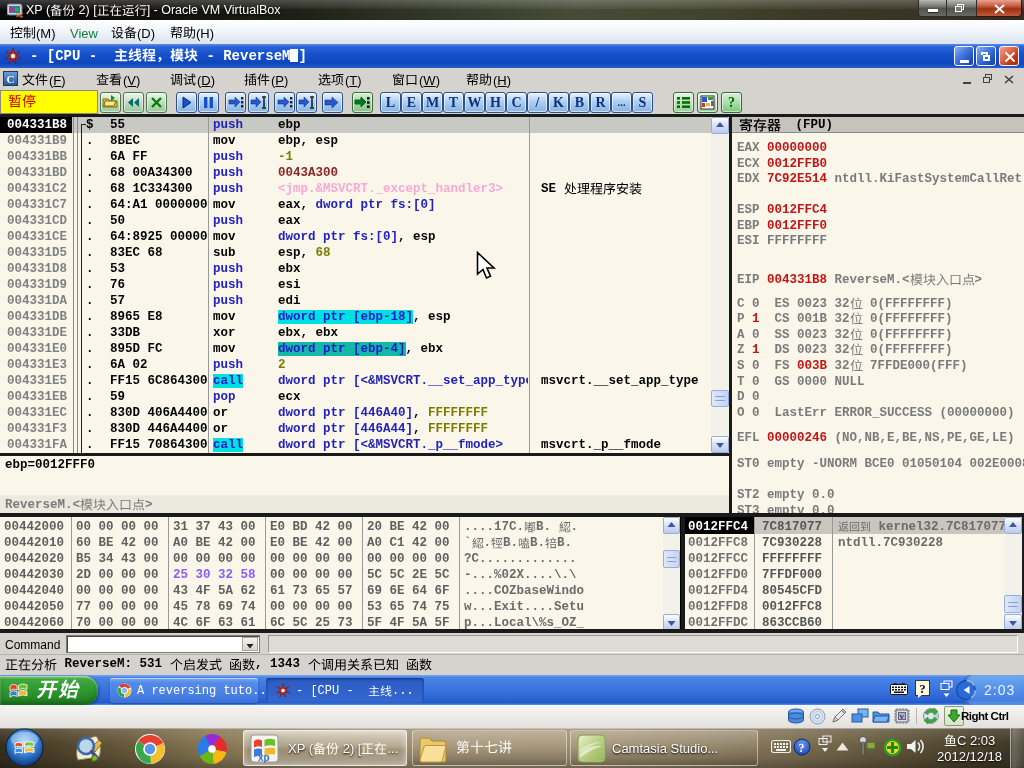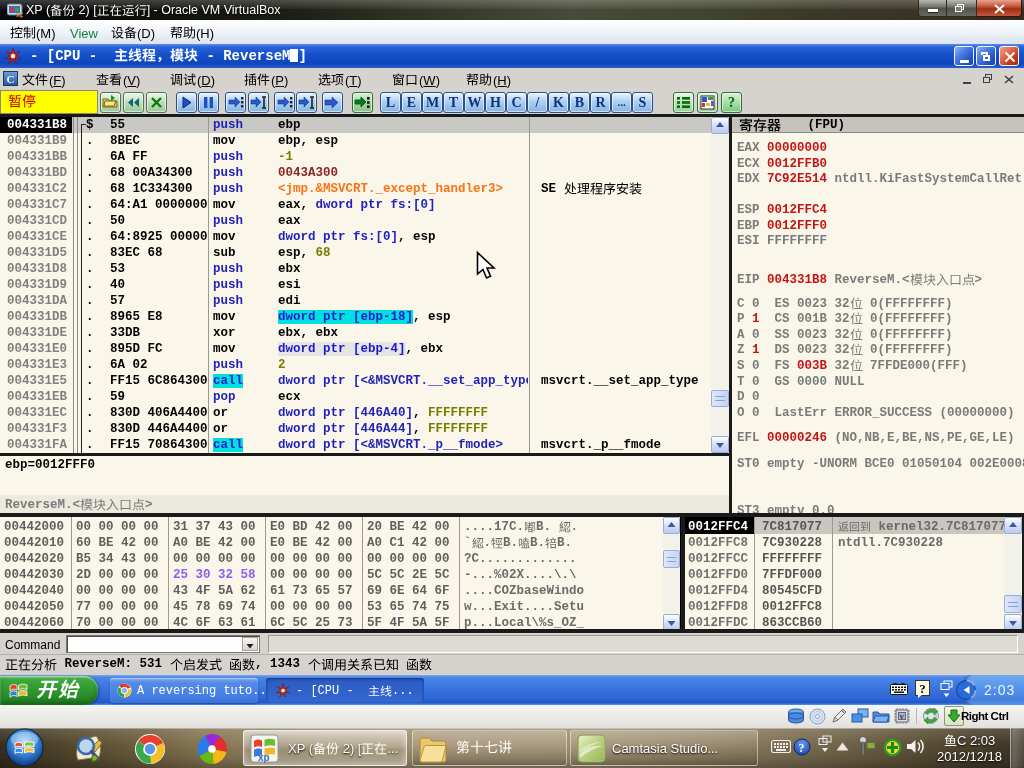--- a/index.html
+++ b/index.html
@@ -288,21 +288,21 @@
     <div class="row mono" style="left:278px;top:149px;width:250px"><span style="color:#7b7b00">-1</span></div>
     <div class="row mono" style="left:7px;top:165px;color:#808080">004331BD</div>
     <div class="row mono" style="left:86px;top:165px;color:#000">.</div>
     <div class="row mono" style="left:110px;top:165px;width:97px;color:#000">68 00A34300</div>
     <div class="row mono" style="left:213px;top:165px;width:60px"><span style="color:#2222bb">push</span></div>
     <div class="row mono" style="left:278px;top:165px;width:250px"><span style="color:#8b2525">0043A300</span></div>
     <div class="row mono" style="left:7px;top:181px;color:#808080">004331C2</div>
     <div class="row mono" style="left:86px;top:181px;color:#000">.</div>
     <div class="row mono" style="left:110px;top:181px;width:97px;color:#000">68 1C334300</div>
     <div class="row mono" style="left:213px;top:181px;width:60px"><span style="color:#2222bb">push</span></div>
-    <div class="row mono" style="left:278px;top:181px;width:250px"><span style="color:#f97316">&lt;jmp.&amp;MSVCRT._except_handler3&gt;</span></div>
+    <div class="row mono" style="left:278px;top:181px;width:250px"><span style="color:#f9a8d4">&lt;jmp.&amp;MSVCRT._except_handler3&gt;</span></div>
     <div class="row mono fx" style="left:541px;top:181px;width:168px;color:#000">SE <svg style="position:relative;top:1px" width="78.0" height="13" viewBox="0 0 6000 1000" fill="#000000">
         <path transform="translate(0,880) scale(1 -1)" d="M426 612C407 471 372 356 324 262C283 330 250 417 225 528C234 555 243 583 252 612ZM220 836C193 640 131 451 52 347C72 337 99 317 113 305C139 340 163 382 185 430C212 334 245 256 284 194C218 95 134 25 34 -23C53 -34 83 -64 96 -81C188 -34 267 34 332 127C454 -17 615 -49 787 -49H934C939 -27 952 10 965 29C926 28 822 28 791 28C637 28 486 56 373 192C441 314 488 470 510 670L461 684L446 681H270C281 725 291 771 299 817ZM615 838V102H695V520C763 441 836 347 871 285L937 326C892 398 797 511 721 594L695 579V838Z"></path>
         <path transform="translate(1000,880) scale(1 -1)" d="M476 540H629V411H476ZM694 540H847V411H694ZM476 728H629V601H476ZM694 728H847V601H694ZM318 22V-47H967V22H700V160H933V228H700V346H919V794H407V346H623V228H395V160H623V22ZM35 100 54 24C142 53 257 92 365 128L352 201L242 164V413H343V483H242V702H358V772H46V702H170V483H56V413H170V141C119 125 73 111 35 100Z"></path>
         <path transform="translate(2000,880) scale(1 -1)" d="M532 733H834V549H532ZM462 798V484H907V798ZM448 209V144H644V13H381V-53H963V13H718V144H919V209H718V330H941V396H425V330H644V209ZM361 826C287 792 155 763 43 744C52 728 62 703 65 687C112 693 162 702 212 712V558H49V488H202C162 373 93 243 28 172C41 154 59 124 67 103C118 165 171 264 212 365V-78H286V353C320 311 360 257 377 229L422 288C402 311 315 401 286 426V488H411V558H286V729C333 740 377 753 413 768Z"></path>
         <path transform="translate(3000,880) scale(1 -1)" d="M371 437C438 408 518 370 583 336H230V271H542V8C542 -7 537 -11 517 -12C498 -13 431 -13 357 -11C367 -32 379 -60 383 -81C473 -81 533 -81 569 -70C606 -59 617 -38 617 7V271H833C799 225 761 178 729 146L789 116C841 166 897 245 949 317L895 340L882 336H697L705 344C685 356 658 370 629 384C712 429 798 493 857 554L808 591L791 587H288V525H724C678 485 619 444 564 416C514 439 461 462 416 481ZM471 824C486 795 504 759 517 728H120V450C120 305 113 102 31 -41C48 -49 81 -70 94 -83C180 69 193 295 193 450V658H951V728H603C589 761 564 809 543 845Z"></path>
         <path transform="translate(4000,880) scale(1 -1)" d="M414 823C430 793 447 756 461 725H93V522H168V654H829V522H908V725H549C534 758 510 806 491 842ZM656 378C625 297 581 232 524 178C452 207 379 233 310 256C335 292 362 334 389 378ZM299 378C263 320 225 266 193 223C276 195 367 162 456 125C359 60 234 18 82 -9C98 -25 121 -59 130 -77C293 -42 429 10 536 91C662 36 778 -23 852 -73L914 -8C837 41 723 96 599 148C660 209 707 285 742 378H935V449H430C457 499 482 549 502 596L421 612C401 561 372 505 341 449H69V378Z"></path>
         <path transform="translate(5000,880) scale(1 -1)" d="M68 742C113 711 166 665 190 634L238 682C213 713 158 756 114 785ZM439 375C451 355 463 331 472 309H52V247H400C307 181 166 127 37 102C51 88 70 63 80 46C139 60 201 80 260 105V39C260 -2 227 -18 208 -24C217 -39 229 -68 233 -85C254 -73 289 -64 575 0C574 14 575 43 578 60L333 10V139C395 170 451 207 494 247C574 84 720 -26 918 -74C926 -54 946 -26 961 -12C867 7 783 41 715 89C774 116 843 153 894 189L839 230C797 197 727 155 668 125C627 160 593 201 567 247H949V309H557C546 337 528 370 511 396ZM624 840V702H386V636H624V477H416V411H916V477H699V636H935V702H699V840ZM37 485 63 422 272 519V369H342V840H272V588C184 549 97 509 37 485Z"></path>
       </svg></div>
     <div class="row mono" style="left:7px;top:197px;color:#808080">004331C7</div>
     <div class="row mono" style="left:86px;top:197px;color:#000">.</div>
@@ -324,21 +324,21 @@
     <div class="row mono" style="left:110px;top:245px;width:97px;color:#000">83EC 68</div>
     <div class="row mono" style="left:213px;top:245px;width:60px"><span style="color:#000">sub</span></div>
     <div class="row mono" style="left:278px;top:245px;width:250px"><span style="color:#000">esp, </span><span style="color:#7b7b00">68</span></div>
     <div class="row mono" style="left:7px;top:261px;color:#808080">004331D8</div>
     <div class="row mono" style="left:86px;top:261px;color:#000">.</div>
     <div class="row mono" style="left:110px;top:261px;width:97px;color:#000">53</div>
     <div class="row mono" style="left:213px;top:261px;width:60px"><span style="color:#2222bb">push</span></div>
     <div class="row mono" style="left:278px;top:261px;width:250px"><span style="color:#000">ebx</span></div>
     <div class="row mono" style="left:7px;top:277px;color:#808080">004331D9</div>
     <div class="row mono" style="left:86px;top:277px;color:#000">.</div>
-    <div class="row mono" style="left:110px;top:277px;width:97px;color:#000">40</div>
+    <div class="row mono" style="left:110px;top:277px;width:97px;color:#000">76</div>
     <div class="row mono" style="left:213px;top:277px;width:60px"><span style="color:#2222bb">push</span></div>
     <div class="row mono" style="left:278px;top:277px;width:250px"><span style="color:#000">esi</span></div>
     <div class="row mono" style="left:7px;top:293px;color:#808080">004331DA</div>
     <div class="row mono" style="left:86px;top:293px;color:#000">.</div>
     <div class="row mono" style="left:110px;top:293px;width:97px;color:#000">57</div>
     <div class="row mono" style="left:213px;top:293px;width:60px"><span style="color:#2222bb">push</span></div>
     <div class="row mono" style="left:278px;top:293px;width:250px"><span style="color:#000">edi</span></div>
     <div class="row mono" style="left:7px;top:309px;color:#808080">004331DB</div>
     <div class="row mono" style="left:86px;top:309px;color:#000">.</div>
     <div class="row mono" style="left:110px;top:309px;width:97px;color:#000">8965 E8</div>
@@ -346,21 +346,21 @@
     <div class="row mono" style="left:278px;top:309px;width:250px"><span style="background:#00e0e0;color:#1a1acc">dword ptr [ebp-18]</span><span style="color:#000">, esp</span></div>
     <div class="row mono" style="left:7px;top:325px;color:#808080">004331DE</div>
     <div class="row mono" style="left:86px;top:325px;color:#000">.</div>
     <div class="row mono" style="left:110px;top:325px;width:97px;color:#000">33DB</div>
     <div class="row mono" style="left:213px;top:325px;width:60px"><span style="color:#000">xor</span></div>
     <div class="row mono" style="left:278px;top:325px;width:250px"><span style="color:#000">ebx, ebx</span></div>
     <div class="row mono" style="left:7px;top:341px;color:#808080">004331E0</div>
     <div class="row mono" style="left:86px;top:341px;color:#000">.</div>
     <div class="row mono" style="left:110px;top:341px;width:97px;color:#000">895D FC</div>
     <div class="row mono" style="left:213px;top:341px;width:60px"><span style="color:#000">mov</span></div>
-    <div class="row mono" style="left:278px;top:341px;width:250px"><span style="background:#e5e5e5;color:#1a1acc">dword ptr [ebp-4]</span><span style="color:#000">, ebx</span></div>
+    <div class="row mono" style="left:278px;top:341px;width:250px"><span style="background:#14b8a6;color:#1a1acc">dword ptr [ebp-4]</span><span style="color:#000">, ebx</span></div>
     <div class="row mono" style="left:7px;top:357px;color:#808080">004331E3</div>
     <div class="row mono" style="left:86px;top:357px;color:#000">.</div>
     <div class="row mono" style="left:110px;top:357px;width:97px;color:#000">6A 02</div>
     <div class="row mono" style="left:213px;top:357px;width:60px"><span style="color:#2222bb">push</span></div>
     <div class="row mono" style="left:278px;top:357px;width:250px"><span style="color:#7b7b00">2</span></div>
     <div class="row mono" style="left:7px;top:373px;color:#808080">004331E5</div>
     <div class="row mono" style="left:86px;top:373px;color:#000">.</div>
     <div class="row mono" style="left:110px;top:373px;width:97px;color:#000">FF15 6C864300</div>
     <div class="row mono" style="left:213px;top:373px;width:60px"><span style="background:#00e0e0;color:#1a1acc">call</span></div>
     <div class="row mono" style="left:278px;top:373px;width:250px"><span style="color:#2222bb">dword ptr [&lt;&amp;MSVCRT.__set_app_type</span></div>
@@ -410,21 +410,21 @@
         <path transform="translate(4000,880) scale(1 -1)" d="M237 465H760V286H237ZM340 128C353 63 361 -21 361 -71L437 -61C436 -13 426 70 411 134ZM547 127C576 65 606 -19 617 -69L690 -50C678 0 646 81 615 142ZM751 135C801 72 857 -17 880 -72L951 -42C926 13 868 98 818 161ZM177 155C146 81 95 0 42 -46L110 -79C165 -26 216 58 248 136ZM166 536V216H835V536H530V663H910V734H530V840H455V536Z"></path>
       </svg>&gt;</div>
     <div class="abs" style="left:732px;top:117px;width:292px;height:396px;background:#faf7ea;overflow:hidden"></div>
     <div class="abs" style="left:732px;top:117px;width:292px;height:16px;background:#c6c3bc;border-bottom:1px solid #8a8a84"></div>
     <div class="abs fx" style="left:739px;top:118px">
       <svg style="position:relative;top:0px" width="42.0" height="14" viewBox="0 0 3000 1000" fill="#000000">
         <path transform="translate(0,880) scale(1 -1)" d="M436 832C444 813 452 790 458 769H71V579H159V688H838V579H929V769H562C555 795 544 826 531 850ZM56 381V297H715V18C715 5 711 2 695 1C678 0 623 0 567 2C578 -22 592 -58 596 -83C673 -83 727 -83 763 -70C799 -57 809 -33 809 16V297H944V381H789L823 428C752 465 623 509 516 536L519 543H815V619H542L550 668H461C459 650 456 634 453 619H183V543H421C381 487 304 454 148 434C160 422 175 400 184 381ZM473 475C563 450 664 414 735 381H276C371 403 432 433 473 475ZM256 172H498V87H256ZM169 244V-36H256V15H586V244Z"></path>
         <path transform="translate(1000,880) scale(1 -1)" d="M609 347V270H341V182H609V23C609 10 605 6 587 5C570 4 511 4 451 6C463 -20 475 -57 479 -84C563 -84 620 -84 657 -70C695 -56 704 -30 704 21V182H959V270H704V318C775 365 848 425 901 483L841 531L821 526H423V440H733C695 405 650 371 609 347ZM378 845C367 802 353 758 336 714H59V623H296C232 492 142 372 25 292C40 270 62 229 72 204C111 231 147 261 180 294V-83H275V405C325 472 367 546 402 623H942V714H440C453 749 465 785 476 821Z"></path>
         <path transform="translate(2000,880) scale(1 -1)" d="M210 721H354V602H210ZM634 721H788V602H634ZM610 483C648 469 693 446 726 425H466C486 454 503 484 518 514L444 527V801H125V521H418C403 489 383 457 357 425H49V341H274C210 287 128 239 26 201C44 185 68 150 77 128L125 149V-84H212V-57H353V-78H444V228H267C318 263 361 301 399 341H578C616 300 661 261 711 228H549V-84H636V-57H788V-78H880V143L918 130C931 154 957 189 978 206C875 232 770 281 696 341H952V425H778L807 455C779 477 730 503 685 521H879V801H547V521H649ZM212 25V146H353V25ZM636 25V146H788V25Z"></path>
       </svg>
-      <span class="mono" style="color:#000;margin-left:19px;line-height:15px"> (FPU)</span>
+      <span class="mono" style="color:#000;margin-left:7px;line-height:15px"> (FPU)</span>
     </div>
     <div class="row mono" style="left:737px;top:140px;width:287px;color:#7a7a7a"><span>EAX </span><span style="color:#c41414">00000000</span></div>
     <div class="row mono" style="left:737px;top:156px;width:287px;color:#7a7a7a"><span>ECX </span><span style="color:#c41414">0012FFB0</span></div>
     <div class="row mono" style="left:737px;top:171px;width:287px;color:#7a7a7a"><span>EDX </span><span style="color:#c41414">7C92E514</span><span> ntdll.KiFastSystemCallRet</span></div>
     <div class="row mono" style="left:737px;top:202px;width:287px;color:#7a7a7a"><span>ESP </span><span style="color:#c41414">0012FFC4</span></div>
     <div class="row mono" style="left:737px;top:218px;width:287px;color:#7a7a7a"><span>EBP </span><span style="color:#c41414">0012FFF0</span></div>
     <div class="row mono" style="left:737px;top:233px;width:287px;color:#7a7a7a"><span>ESI </span><span style="color:#7a7a7a">FFFFFFFF</span></div>
     <div class="row mono fx" style="left:737px;top:272px;width:287px;color:#7a7a7a"><span>EIP </span><span style="color:#c41414">004331B8</span><span> ReverseM.&lt;</span><svg style="position:relative;top:1px" width="65.0" height="13" viewBox="0 0 5000 1000" fill="#7a7a7a">
         <path transform="translate(0,880) scale(1 -1)" d="M472 417H820V345H472ZM472 542H820V472H472ZM732 840V757H578V840H507V757H360V693H507V618H578V693H732V618H805V693H945V757H805V840ZM402 599V289H606C602 259 598 232 591 206H340V142H569C531 65 459 12 312 -20C326 -35 345 -63 352 -80C526 -38 607 34 647 140C697 30 790 -45 920 -80C930 -61 950 -33 966 -18C853 6 767 61 719 142H943V206H666C671 232 676 260 679 289H893V599ZM175 840V647H50V577H175V576C148 440 90 281 32 197C45 179 63 146 72 124C110 183 146 274 175 372V-79H247V436C274 383 305 319 318 286L366 340C349 371 273 496 247 535V577H350V647H247V840Z"></path>
         <path transform="translate(1000,880) scale(1 -1)" d="M809 379H652C655 415 656 452 656 488V600H809ZM583 829V671H402V600H583V489C583 452 582 415 578 379H372V308H568C541 181 470 63 289 -25C306 -38 330 -65 340 -82C529 12 606 139 637 277C689 110 778 -16 916 -82C927 -61 951 -31 968 -16C833 40 744 157 697 308H950V379H880V671H656V829ZM36 163 66 88C153 126 265 177 371 226L354 293L244 246V528H354V599H244V828H173V599H52V528H173V217C121 196 74 177 36 163Z"></path>
@@ -445,20 +445,21 @@
         <path transform="translate(0,880) scale(1 -1)" d="M369 658V585H914V658ZM435 509C465 370 495 185 503 80L577 102C567 204 536 384 503 525ZM570 828C589 778 609 712 617 669L692 691C682 734 660 797 641 847ZM326 34V-38H955V34H748C785 168 826 365 853 519L774 532C756 382 716 169 678 34ZM286 836C230 684 136 534 38 437C51 420 73 381 81 363C115 398 148 439 180 484V-78H255V601C294 669 329 742 357 815Z"></path>
       </svg><span> 0(FFFFFFFF)</span></div>
     <div class="row mono fx" style="left:737px;top:358px;width:287px;color:#7a7a7a"><span>S </span><span style="color:#7a7a7a">0</span><span>  FS </span><span style="color:#c41414">003B</span><span> 32</span><svg style="position:relative;top:1px" width="13.0" height="13" viewBox="0 0 1000 1000" fill="#7a7a7a">
         <path transform="translate(0,880) scale(1 -1)" d="M369 658V585H914V658ZM435 509C465 370 495 185 503 80L577 102C567 204 536 384 503 525ZM570 828C589 778 609 712 617 669L692 691C682 734 660 797 641 847ZM326 34V-38H955V34H748C785 168 826 365 853 519L774 532C756 382 716 169 678 34ZM286 836C230 684 136 534 38 437C51 420 73 381 81 363C115 398 148 439 180 484V-78H255V601C294 669 329 742 357 815Z"></path>
       </svg><span> 7FFDE000(FFF)</span></div>
     <div class="row mono" style="left:737px;top:374px;width:287px;color:#7a7a7a">T 0  GS 0000 NULL</div>
     <div class="row mono" style="left:737px;top:389px;width:287px;color:#7a7a7a">D 0</div>
     <div class="row mono" style="left:737px;top:405px;width:287px;color:#7a7a7a">O 0  LastErr ERROR_SUCCESS (00000000)</div>
     <div class="row mono" style="left:737px;top:430px;width:287px;color:#7a7a7a"><span>EFL </span><span style="color:#c41414">00000246</span><span> (NO,NB,E,BE,NS,PE,GE,LE)</span></div>
     <div class="row mono" style="left:737px;top:456px;width:287px;color:#7a7a7a">ST0 empty -UNORM BCE0 01050104 002E0008</div>
+    <div class="row mono" style="left:737px;top:487px;width:287px;color:#7a7a7a">ST2 empty 0.0</div>
     <div class="row mono" style="left:737px;top:503px;width:287px;height:10px;color:#7a7a7a">ST3 empty 0.0</div>
     <div class="abs" style="left:0;top:513px;width:1024px;height:4px;background:#1a1a1a"></div>
     <div class="abs" style="left:0;top:517px;width:663px;height:114px;background:#faf7ea"></div>
     <div class="abs" style="left:71px;top:517px;width:1px;height:112px;background:#999"></div>
     <div class="abs" style="left:168px;top:517px;width:1px;height:112px;background:#999"></div>
     <div class="abs" style="left:265px;top:517px;width:1px;height:112px;background:#999"></div>
     <div class="abs" style="left:362px;top:517px;width:1px;height:112px;background:#999"></div>
     <div class="abs" style="left:459px;top:517px;width:1px;height:112px;background:#999"></div>
     <div class="row mono" style="left:4px;top:519px;color:#5f5f5f">00442000</div>
     <div class="row mono" style="left:76px;top:519px;color:#5f5f5f">00 00 00 00</div>

